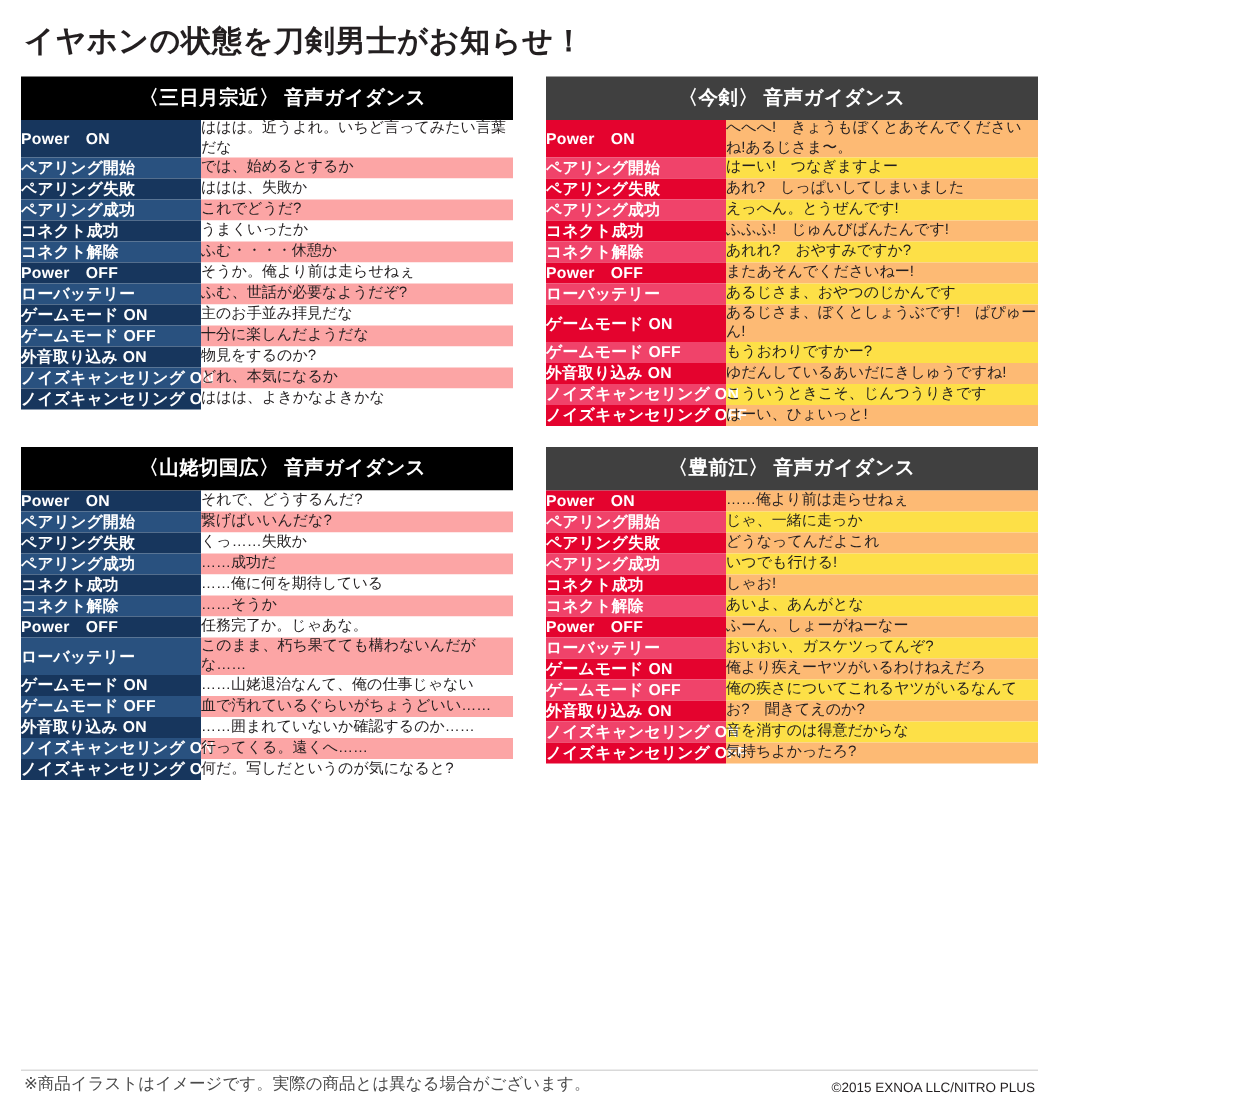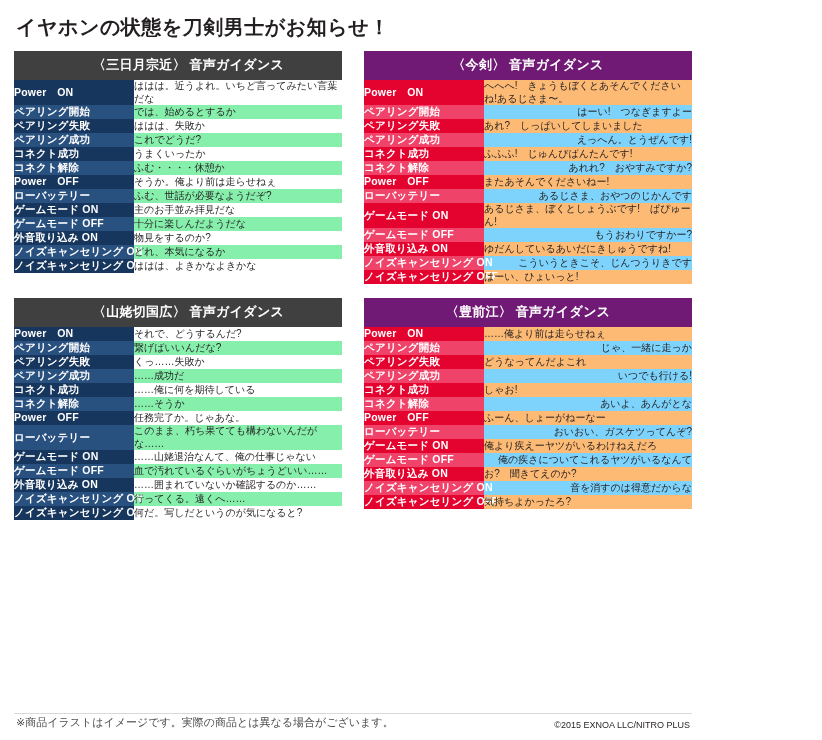--- a/index.html
+++ b/index.html
@@ -44,22 +44,22 @@
     font-family: "Liberation Serif", "DejaVu Serif", serif;
     font-size: 13px;
     font-weight: bold;
     color: #ffffff;
     padding: 5px 0 6px 0;
     letter-spacing: 0.3px;
   }
   .card-header .char {
     font-size: 13px;
   }
-  .card.navy .card-header { background: #404040; padding-left: 21px; }
-  .card.red .card-header { background: #701a75; }
+  .card.navy .card-header { background: #000000; padding-left: 21px; }
+  .card.red .card-header { background: #404040; }
 
   table.rows {
     width: 100%;
     border-collapse: collapse;
     table-layout: fixed;
     font-size: 11px;
   }
   table.rows td {
     padding: 0;
     vertical-align: middle;
@@ -77,27 +77,27 @@
     padding: 4px 6px 4px 9px;
     font-size: 10px;
     color: #231f20;
     line-height: 1.25;
     font-family: "Liberation Sans", "DejaVu Sans", sans-serif;
   }
   
   .card.navy tr.r-odd td.label { background: #17365d; }
   .card.navy tr.r-even td.label { background: #29517f; }
   .card.navy tr.r-odd td.value { background: #ffffff; }
-  .card.navy tr.r-even td.value { background: #86efac; margin-left: 31px; }
+  .card.navy tr.r-even td.value { background: #fca5a5; margin-left: 31px; }
 
   
   .card.red tr.r-odd td.label { background: #e4032e; }
   .card.red tr.r-even td.label { background: #f0436a; }
   .card.red tr.r-odd td.value { background: #fdba74; }
-  .card.red tr.r-even td.value { background: #7dd3fc; text-align: right; }
+  .card.red tr.r-even td.value { background: #fde047; }
 
   .footnote {
     position: absolute;
     left: 16px;
     bottom: 10px;
     font-size: 11px;
     color: #4a4a4a;
   }
   .copyright {
     position: absolute;

